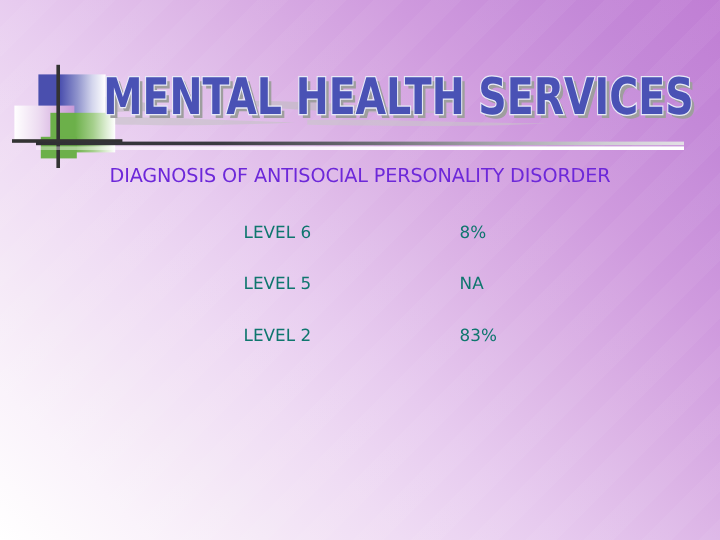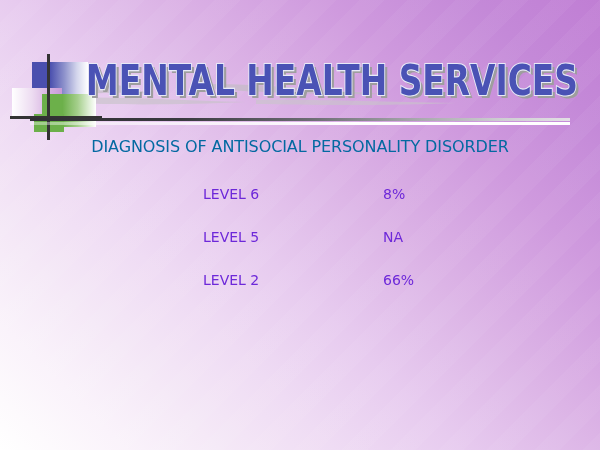--- a/index.html
+++ b/index.html
@@ -156,38 +156,38 @@
 
   
   .subtitle {
     position: absolute;
     left: 0;
     top: 137px;
     width: 600px;
     text-align: center;
     font-family: "DejaVu Sans", sans-serif;
     font-size: 16px;
-    color: #0369a1;
+    color: #6d28d9;
     letter-spacing: -0.1px;
     white-space: nowrap;
   }
 
   
   .rows {
     position: absolute;
     left: 0;
     top: 186px;
     width: 600px;
   }
   .row {
     position: relative;
     height: 43px;
     font-family: "DejaVu Sans", sans-serif;
     font-size: 14px;
-    color: #6d28d9;
+    color: #0f766e;
     text-decoration: underline;
   }
   .row-label {
     position: absolute;
     left: 203px;
     top: 0;
     white-space: nowrap;
   }
   .row-value {
     position: absolute;
@@ -241,19 +241,19 @@
 
     <div class="row">
       <span class="row-label">LEVEL 5</span>
       <span class="row-value">NA</span>
     </div>
 
 
 
     <div class="row">
       <span class="row-label">LEVEL 2</span>
-      <span class="row-value">66%</span>
+      <span class="row-value">83%</span>
     </div>
 
 
   </div>
 
 </div>
 
 </body></html>

